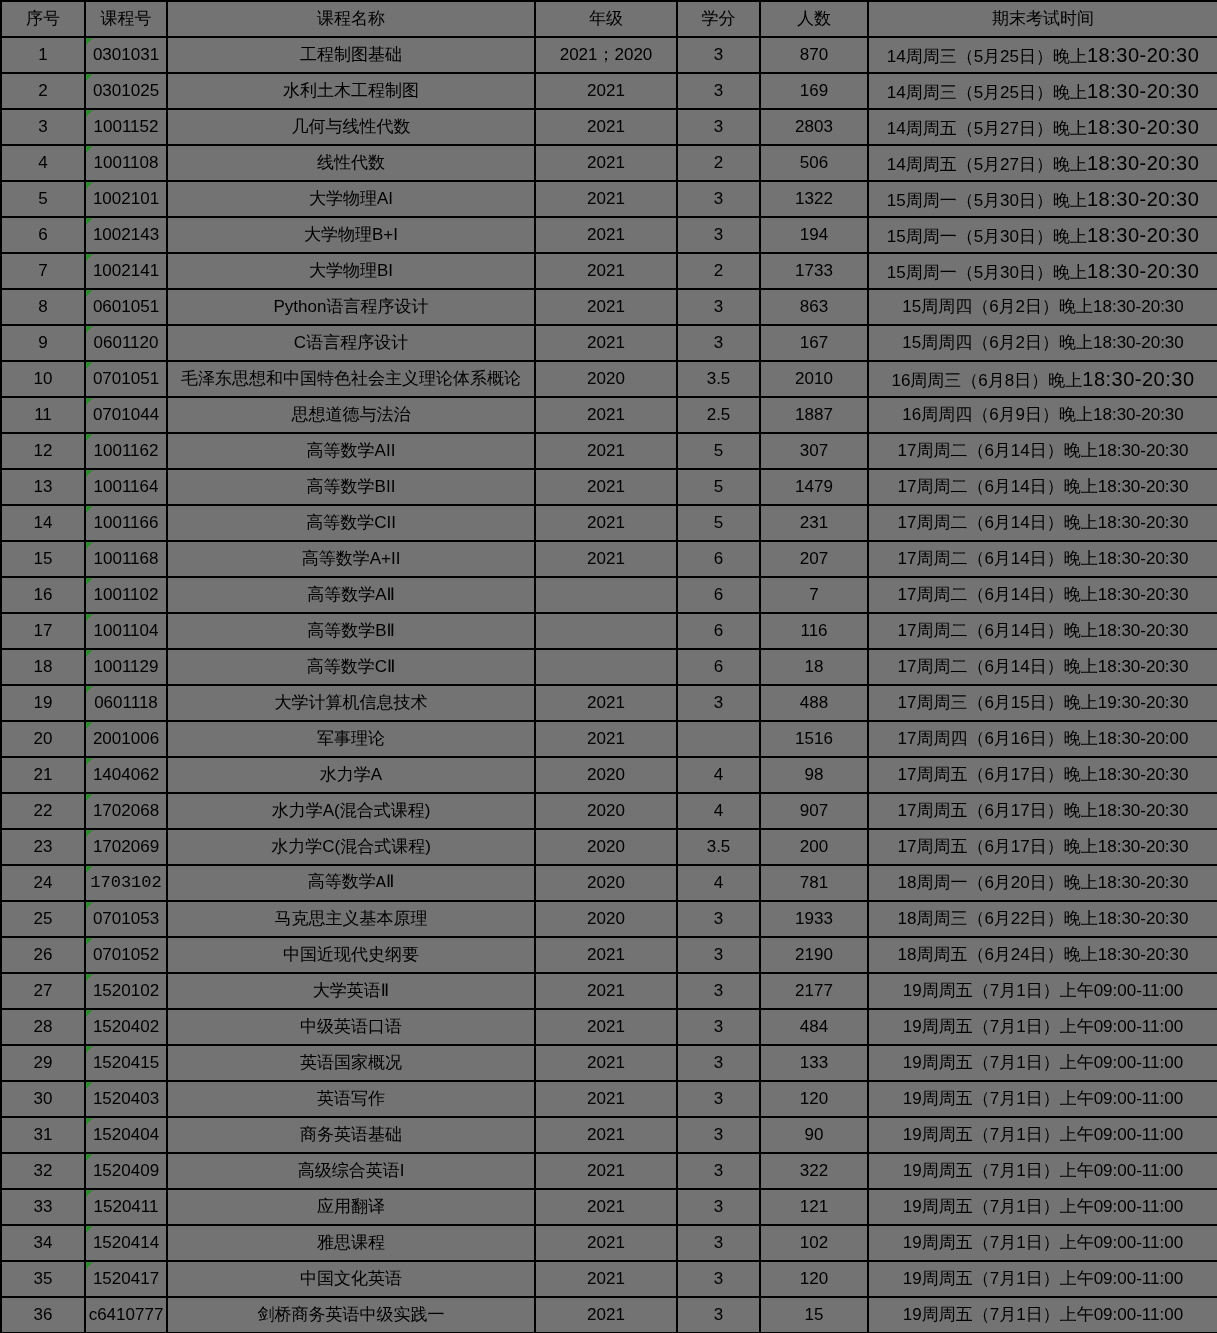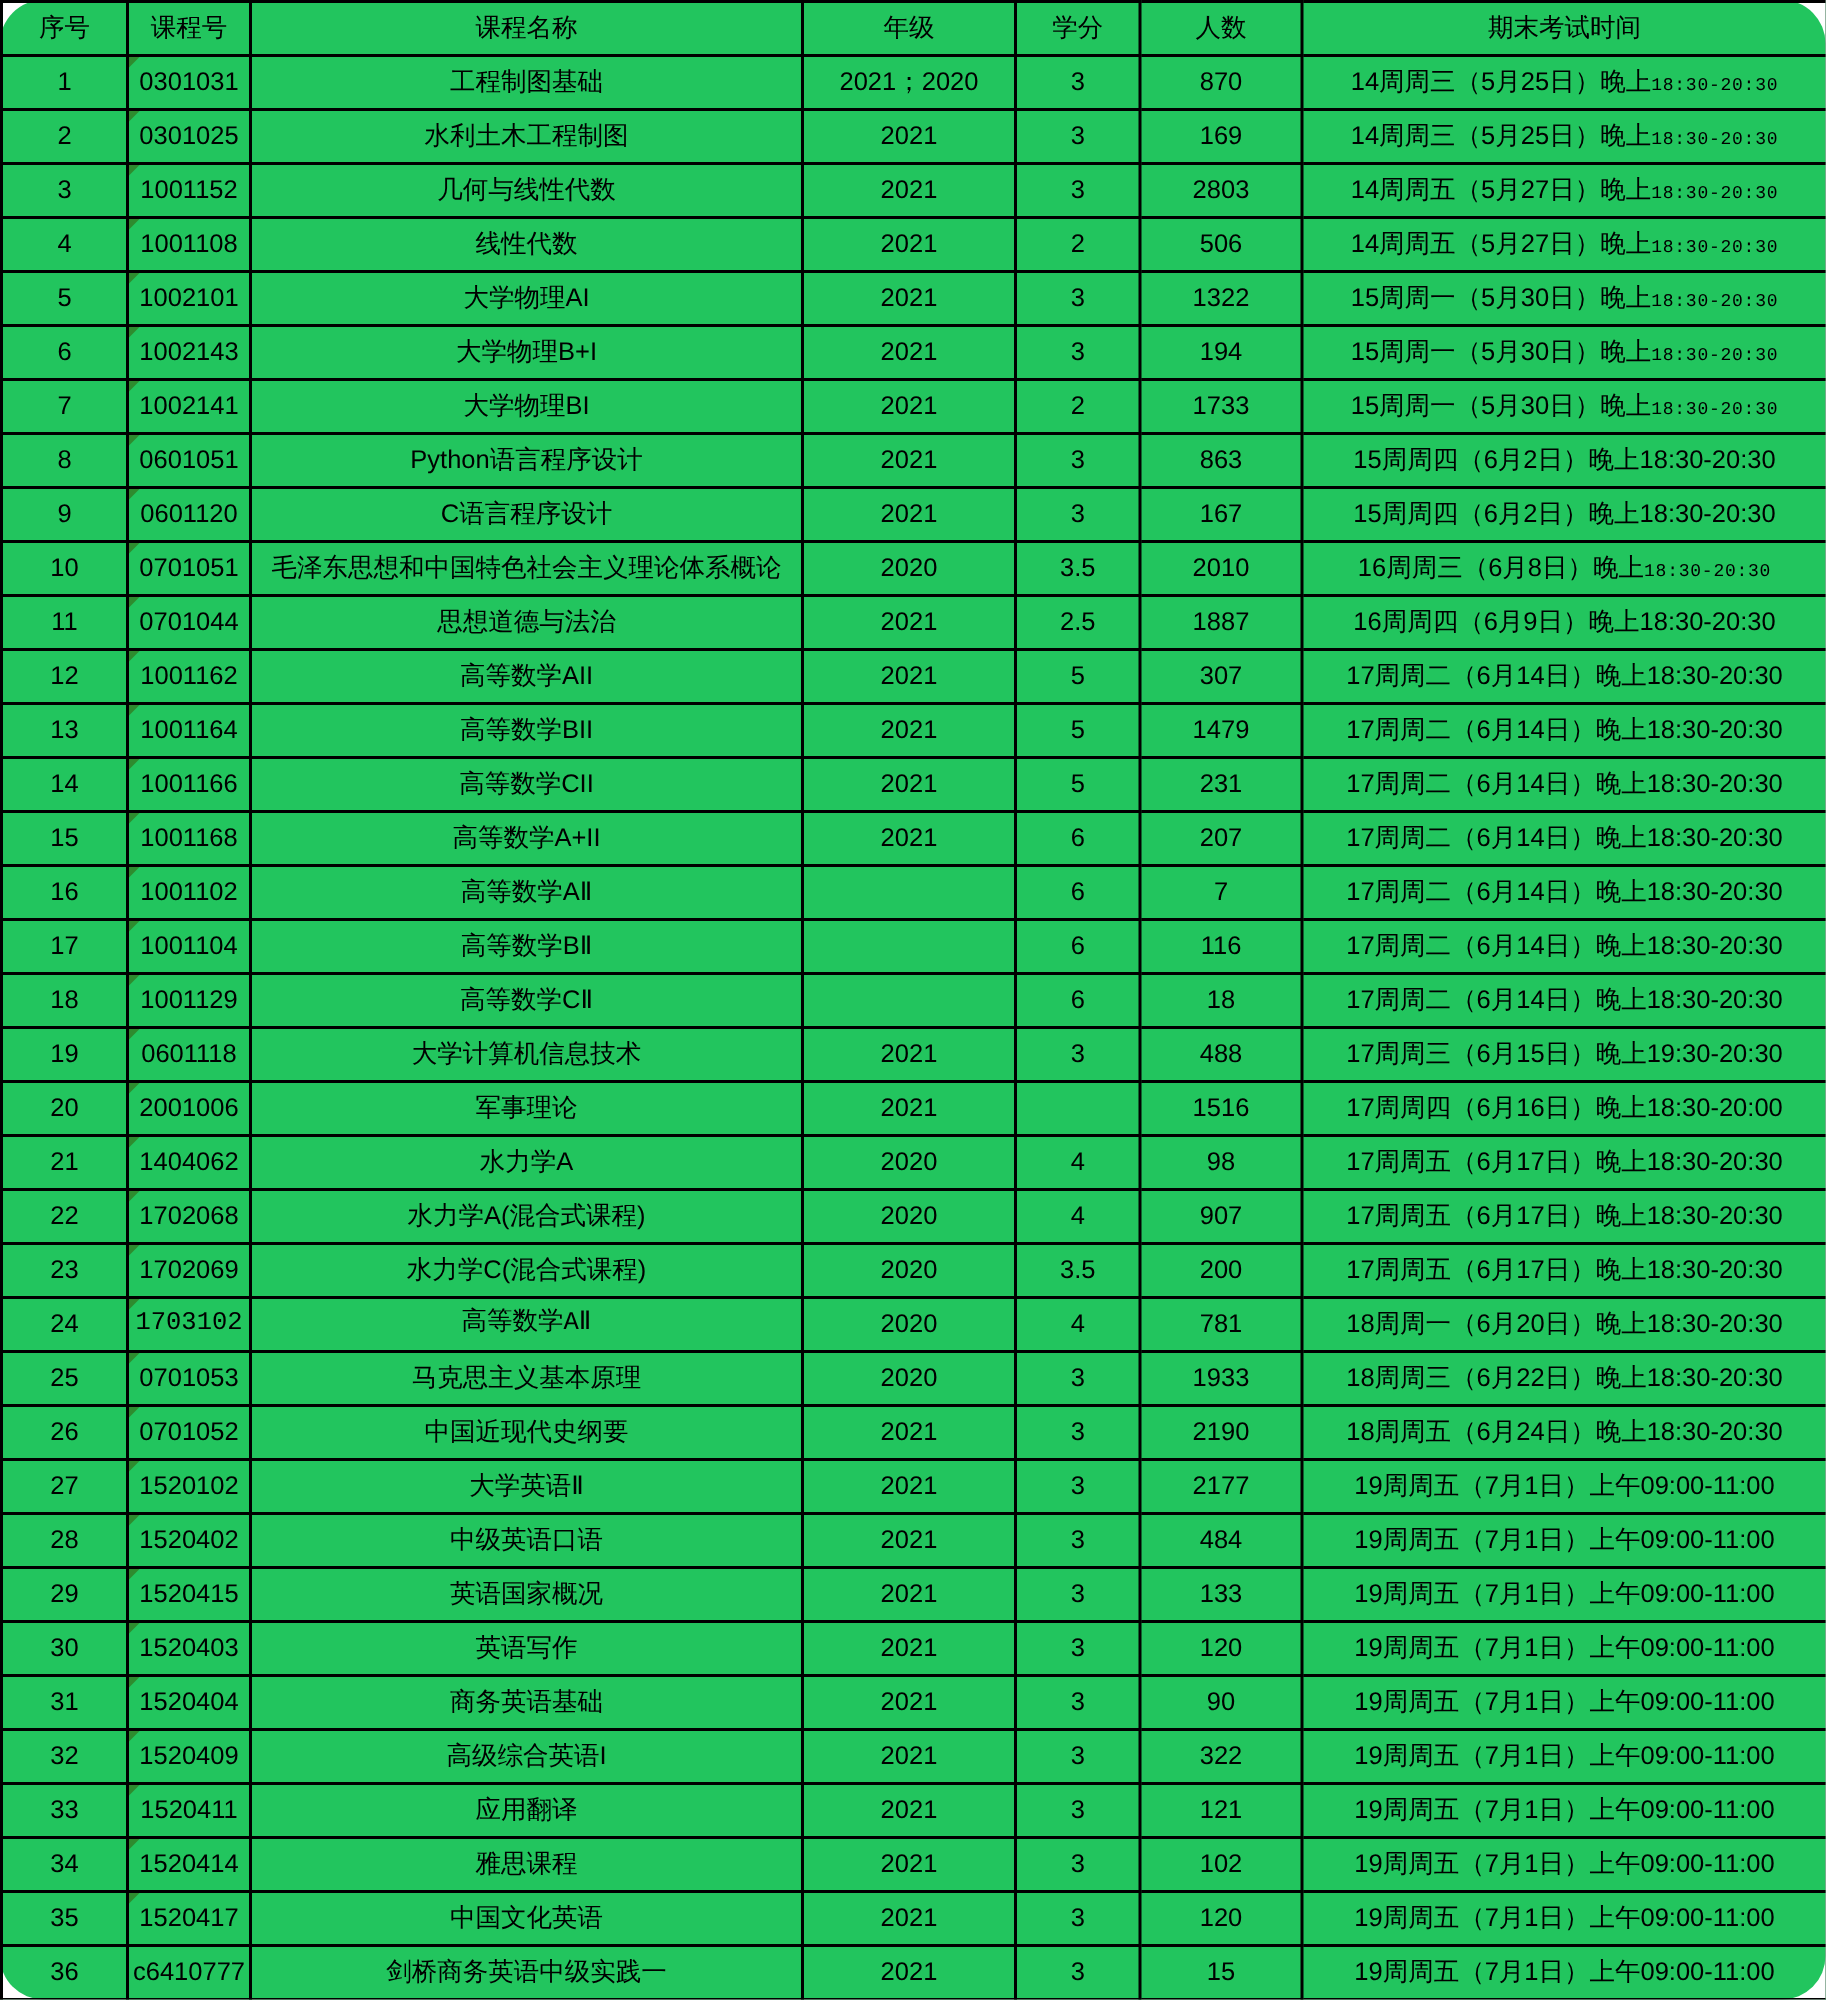--- a/index.html
+++ b/index.html
@@ -3,23 +3,22 @@
 <meta charset="utf-8">
 <style>
   html, body {
     margin: 0; padding: 0;
     background: #ffffff;
     font-family: "Liberation Sans", sans-serif;
   }
   .page {
     width: 1217px;
     height: 1333px;
-    background: #22c55e;
+    background: #737373;
     box-sizing: border-box;
-    border-radius: 29px;
   }
   table.exam-table {
     border-collapse: collapse;
     table-layout: fixed;
     width: 1217px;
   }
   table.exam-table th,
   table.exam-table td {
     border: 2px solid #000000;
     height: 36px;
@@ -32,22 +31,22 @@
     color: #000000;
     white-space: nowrap;
     overflow: hidden;
     position: relative;
     line-height: 1.1;
   }
   table.exam-table th {
     font-weight: 400;
   }
   .mono-time {
-    font-family: Liberation Mono, monospace;
-    font-size: 12px;
+    font-family: Liberation Sans, sans-serif;
+    font-size: 20px;
     letter-spacing: 0.5px;
   }
   .serif-cell {
     font-family: Liberation Mono, monospace;
     font-size: 16px;
   }
   .corner-indicator {
     position: absolute;
     top: 0;
     left: 0;

